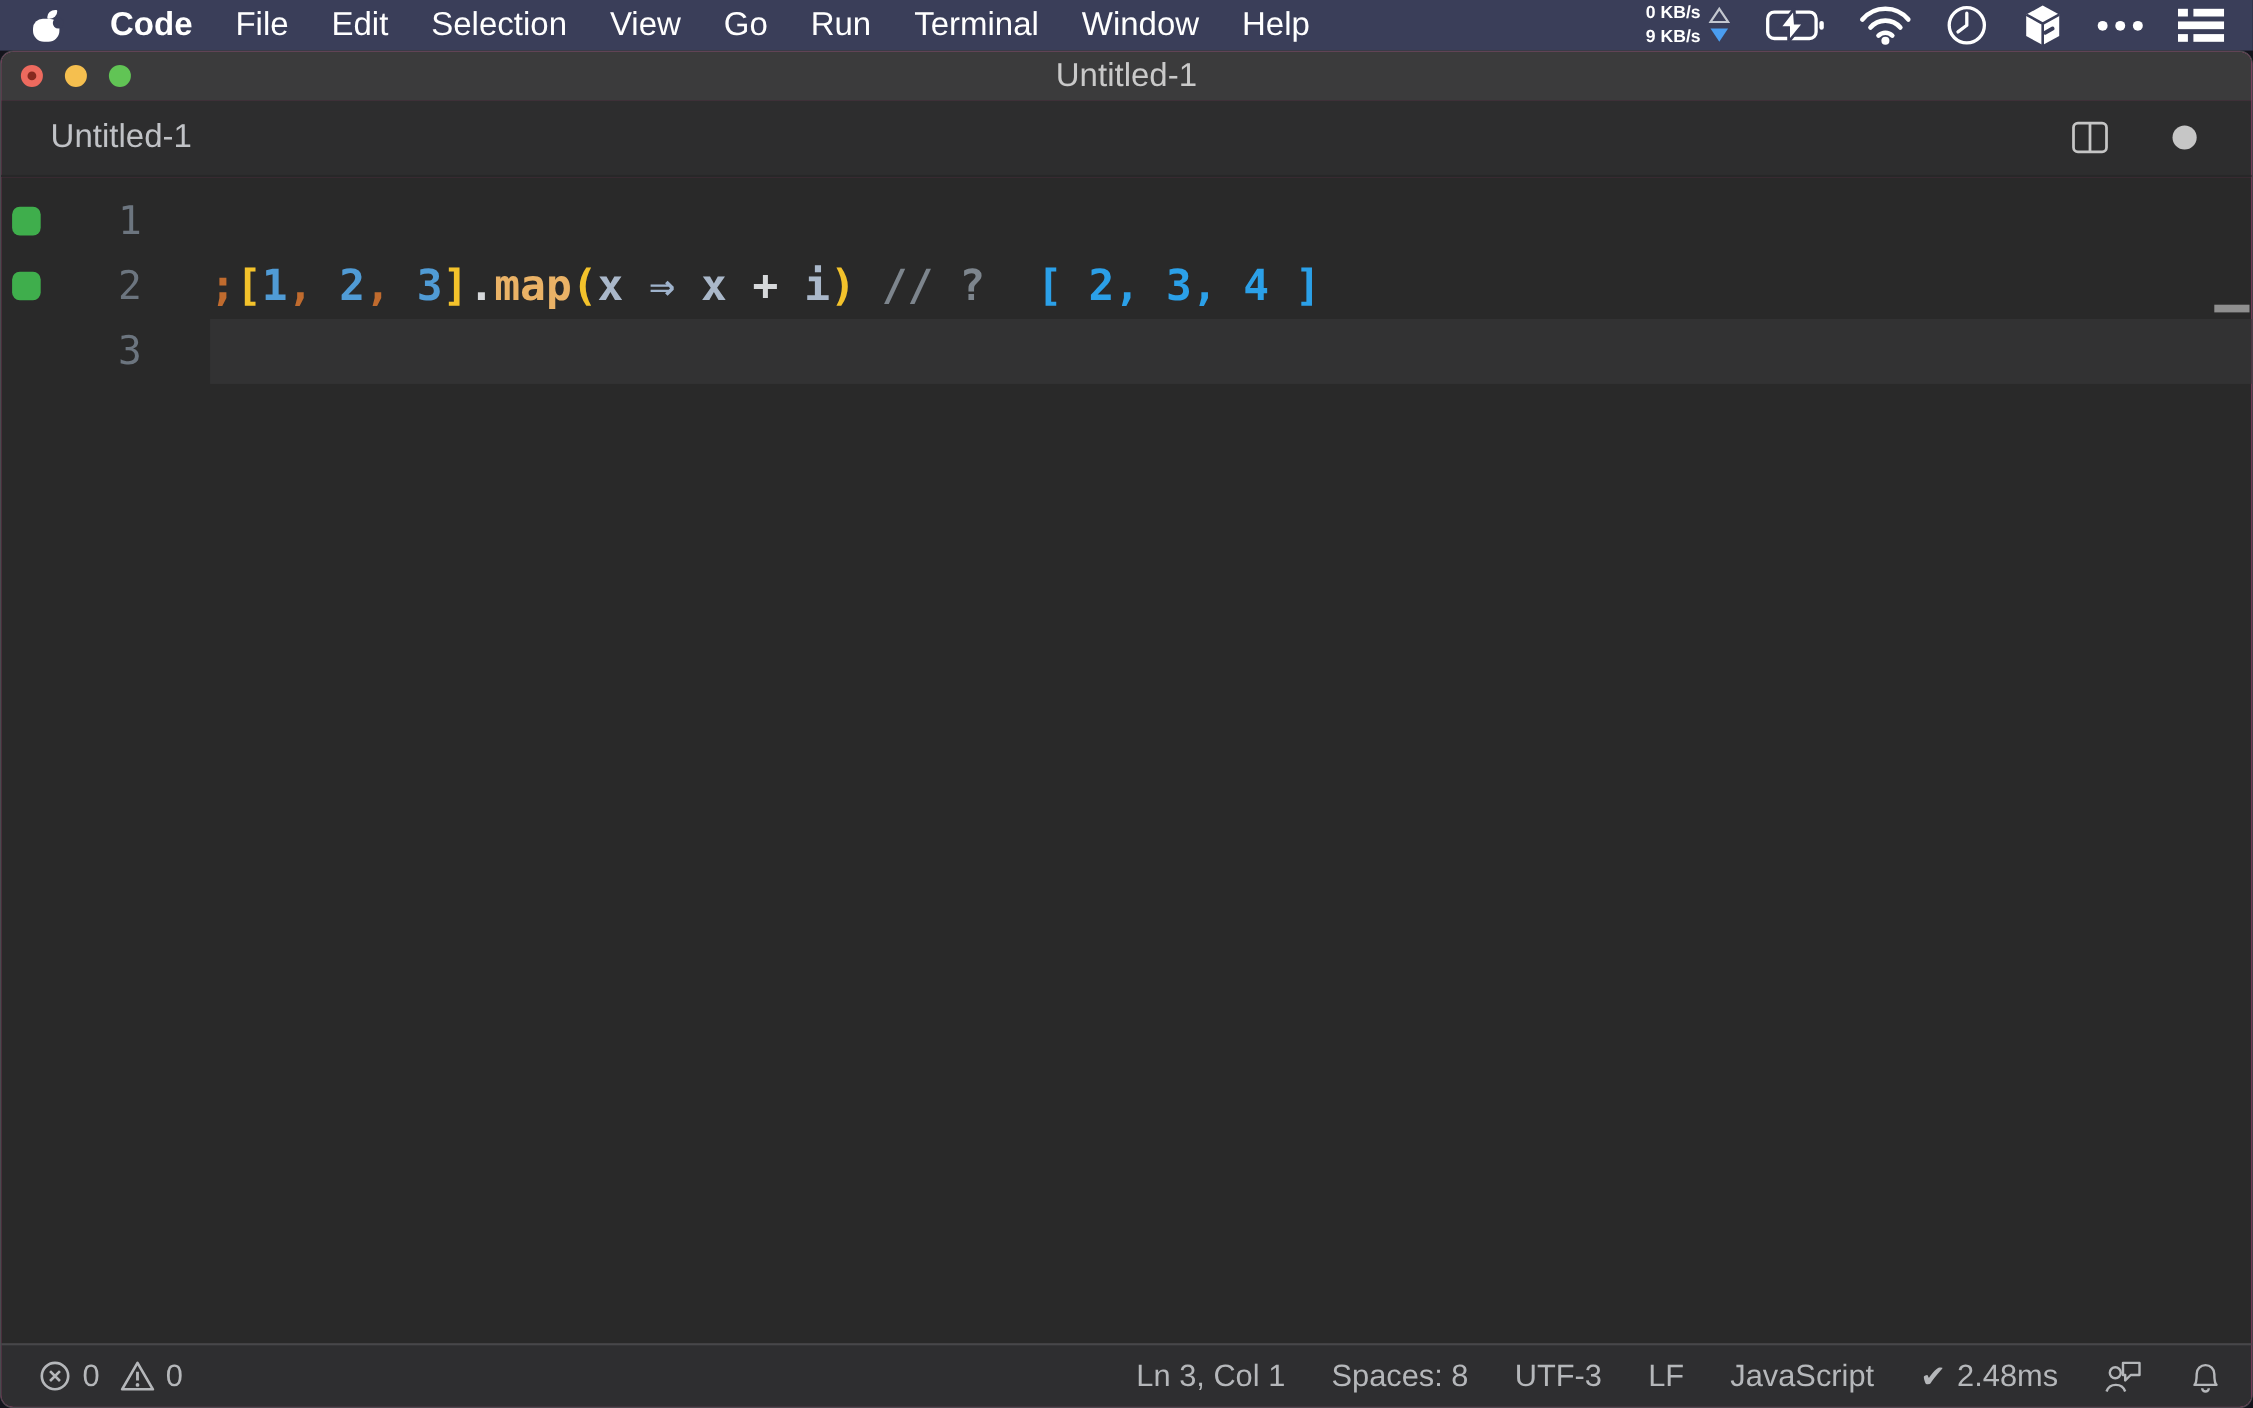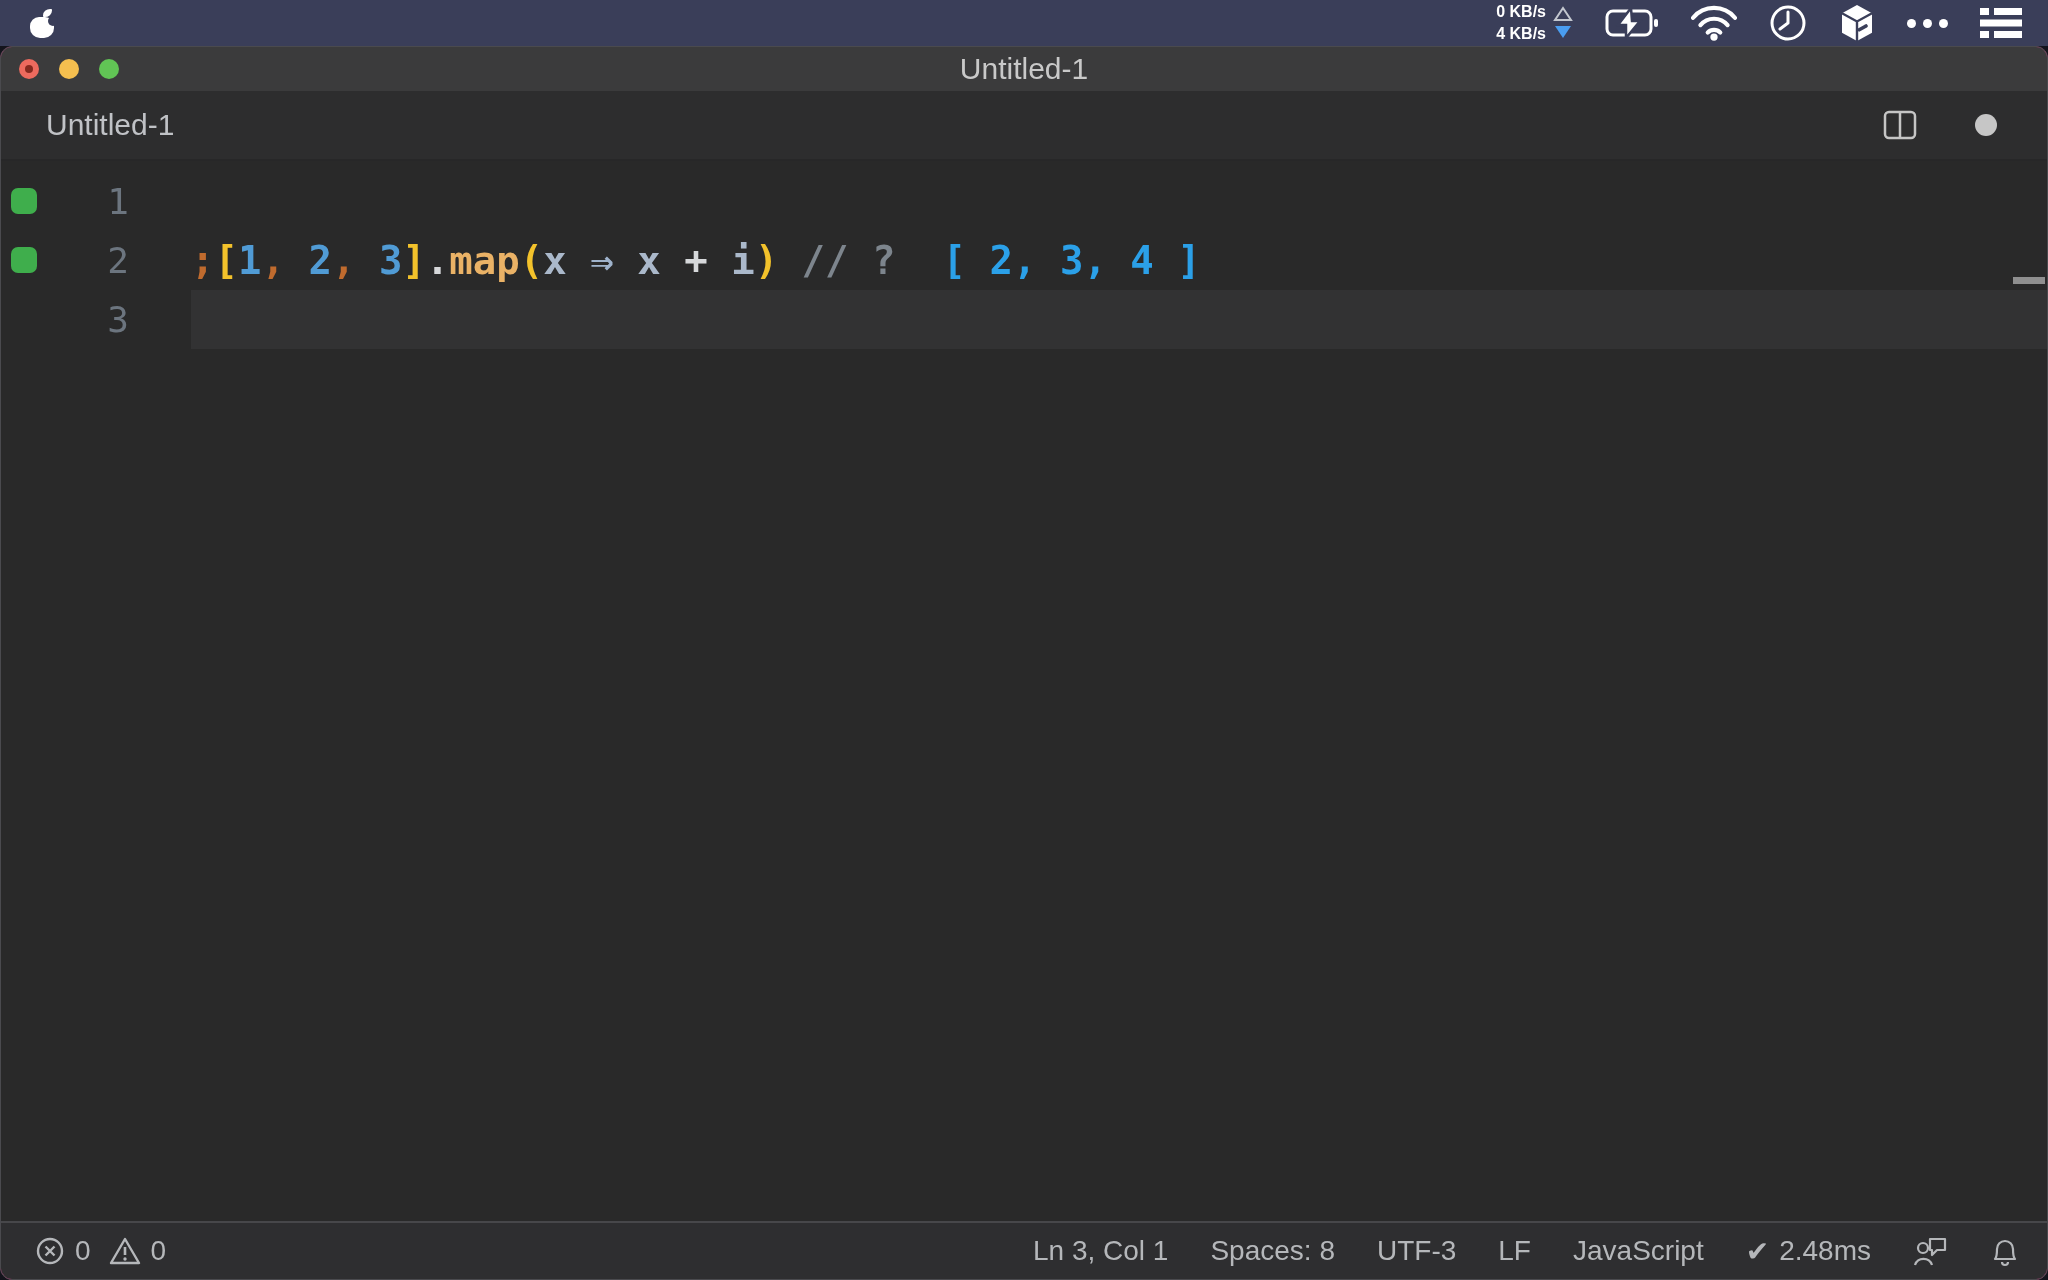--- a/index.html
+++ b/index.html
@@ -66,25 +66,37 @@
   .sb-item  { display:flex; align-items:center; gap:10px; white-space:nowrap; }
   .sb-left svg, .sb-right svg { display:block; }
 </style>
 </head>
 <body>
 
 <div class="menubar">
   <div class="apple">
       <span class="leaf"></span>
     </div>
+  <div class="menu-items" id="menu-items">
+    <span class="menu-item app">Code</span>
+  <span class="menu-item">File</span>
+      <span class="menu-item">Edit</span>
+      <span class="menu-item">Selection</span>
+      <span class="menu-item">View</span>
+      <span class="menu-item">Go</span>
+      <span class="menu-item">Run</span>
+      <span class="menu-item">Terminal</span>
+      <span class="menu-item">Window</span>
+      <span class="menu-item">Help</span>
+    </div>
   <div class="tray">
     <div class="net">
       <div class="net-col">
         <div>0 KB/s</div>
-        <div>4 KB/s</div>
+        <div>9 KB/s</div>
       </div>
       <div class="arr-col">
         <svg width="20" height="16" viewBox="0 0 20 16">
           <polygon points="10,2 18,14 2,14" fill="none" stroke="#c3c7cf" stroke-width="2"></polygon>
         </svg>
         <svg width="20" height="16" viewBox="0 0 20 16">
           <polygon points="2,2 18,2 10,14" fill="#4a9df0"></polygon>
         </svg>
       </div>
     </div>

